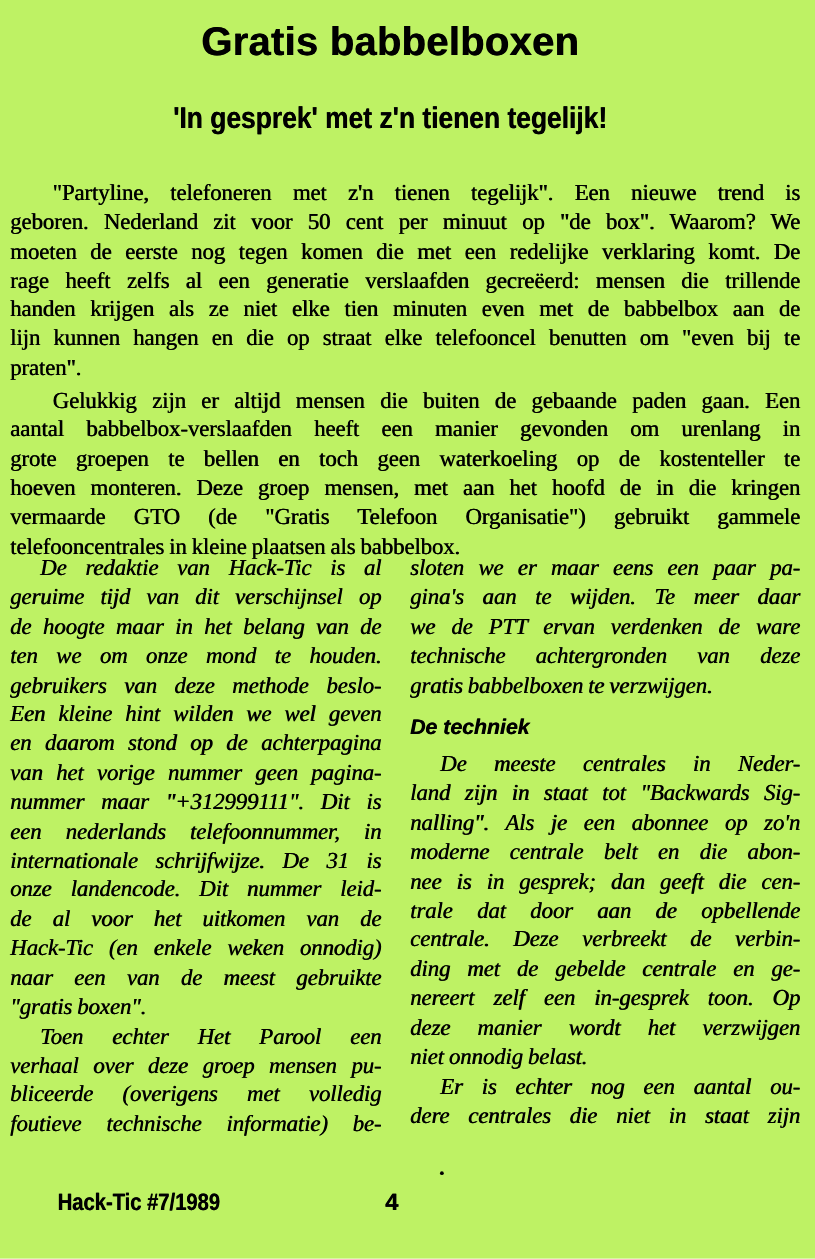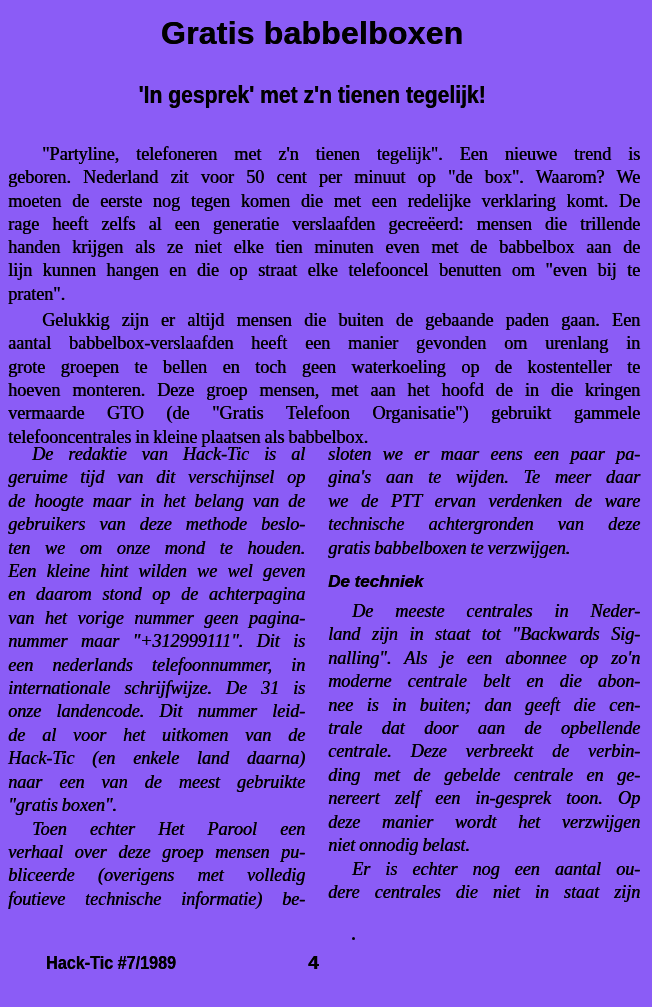--- a/index.html
+++ b/index.html
@@ -1,18 +1,18 @@
 <!DOCTYPE html>
 <html><head>
 <meta charset="utf-8">
 <style>
   html,body { margin:0; padding:0; background:#ffffff; }
   .page {
     position:relative; width:652px; height:1007px;
-    background:#8b5cf6; color:#000; overflow:hidden;
+    background:#bef264; color:#000; overflow:hidden;
     font-family:"Liberation Serif", serif;
   }
 
   .title {
     position:absolute; top:15px; left:0; width:624px;
     text-align:center; font-family:"Liberation Sans", sans-serif;
     font-weight:bold; font-size:32px; letter-spacing:0.2px;
     text-shadow:0.5px 0 0 #000;
   }
   .subtitle {
@@ -91,31 +91,31 @@
         <div class="tline endpara">telefooncentrales in kleine plaatsen als babbelbox.</div>
       </div>
     </div>
 
   <div class="cols">
     <div class="col col-left serif" id="left-col">
         <div class="pblock">
           <div class="tline indent">De redaktie van Hack-Tic is al</div>
           <div class="tline">geruime tijd van dit verschijnsel op</div>
           <div class="tline">de hoogte maar in het belang van de</div>
+          <div class="tline">ten we om onze mond te houden.</div>
           <div class="tline">gebruikers van deze methode beslo-</div>
-          <div class="tline">ten we om onze mond te houden.</div>
           <div class="tline">Een kleine hint wilden we wel geven</div>
           <div class="tline">en daarom stond op de achterpagina</div>
           <div class="tline">van het vorige nummer geen pagina-</div>
           <div class="tline">nummer maar "+312999111". Dit is</div>
           <div class="tline">een nederlands telefoonnummer, in</div>
           <div class="tline">internationale schrijfwijze. De 31 is</div>
           <div class="tline">onze landencode. Dit nummer leid-</div>
           <div class="tline">de al voor het uitkomen van de</div>
-          <div class="tline">Hack-Tic (en enkele land daarna)</div>
+          <div class="tline">Hack-Tic (en enkele weken onnodig)</div>
           <div class="tline">naar een van de meest gebruikte</div>
           <div class="tline endpara">"gratis boxen".</div>
         </div>
         <div class="pblock">
           <div class="tline indent">Toen echter Het Parool een</div>
           <div class="tline">verhaal over deze groep mensen pu-</div>
           <div class="tline">bliceerde (overigens met volledig</div>
           <div class="tline">foutieve technische informatie) be-</div>
         </div>
       </div>
@@ -126,21 +126,21 @@
           <div class="tline">we de PTT ervan verdenken de ware</div>
           <div class="tline">technische achtergronden van deze</div>
           <div class="tline endpara">gratis babbelboxen te verzwijgen.</div>
         </div>
         <div class="section-heading">De techniek</div>
         <div class="pblock">
           <div class="tline indent">De meeste centrales in Neder-</div>
           <div class="tline">land zijn in staat tot "Backwards Sig-</div>
           <div class="tline">nalling". Als je een abonnee op zo'n</div>
           <div class="tline">moderne centrale belt en die abon-</div>
-          <div class="tline">nee is in buiten; dan geeft die cen-</div>
+          <div class="tline">nee is in gesprek; dan geeft die cen-</div>
           <div class="tline">trale dat door aan de opbellende</div>
           <div class="tline">centrale. Deze verbreekt de verbin-</div>
           <div class="tline">ding met de gebelde centrale en ge-</div>
           <div class="tline">nereert zelf een in-gesprek toon. Op</div>
           <div class="tline">deze manier wordt het verzwijgen</div>
           <div class="tline endpara">niet onnodig belast.</div>
         </div>
         <div class="pblock">
           <div class="tline indent">Er is echter nog een aantal ou-</div>
           <div class="tline">dere centrales die niet in staat zijn</div>

